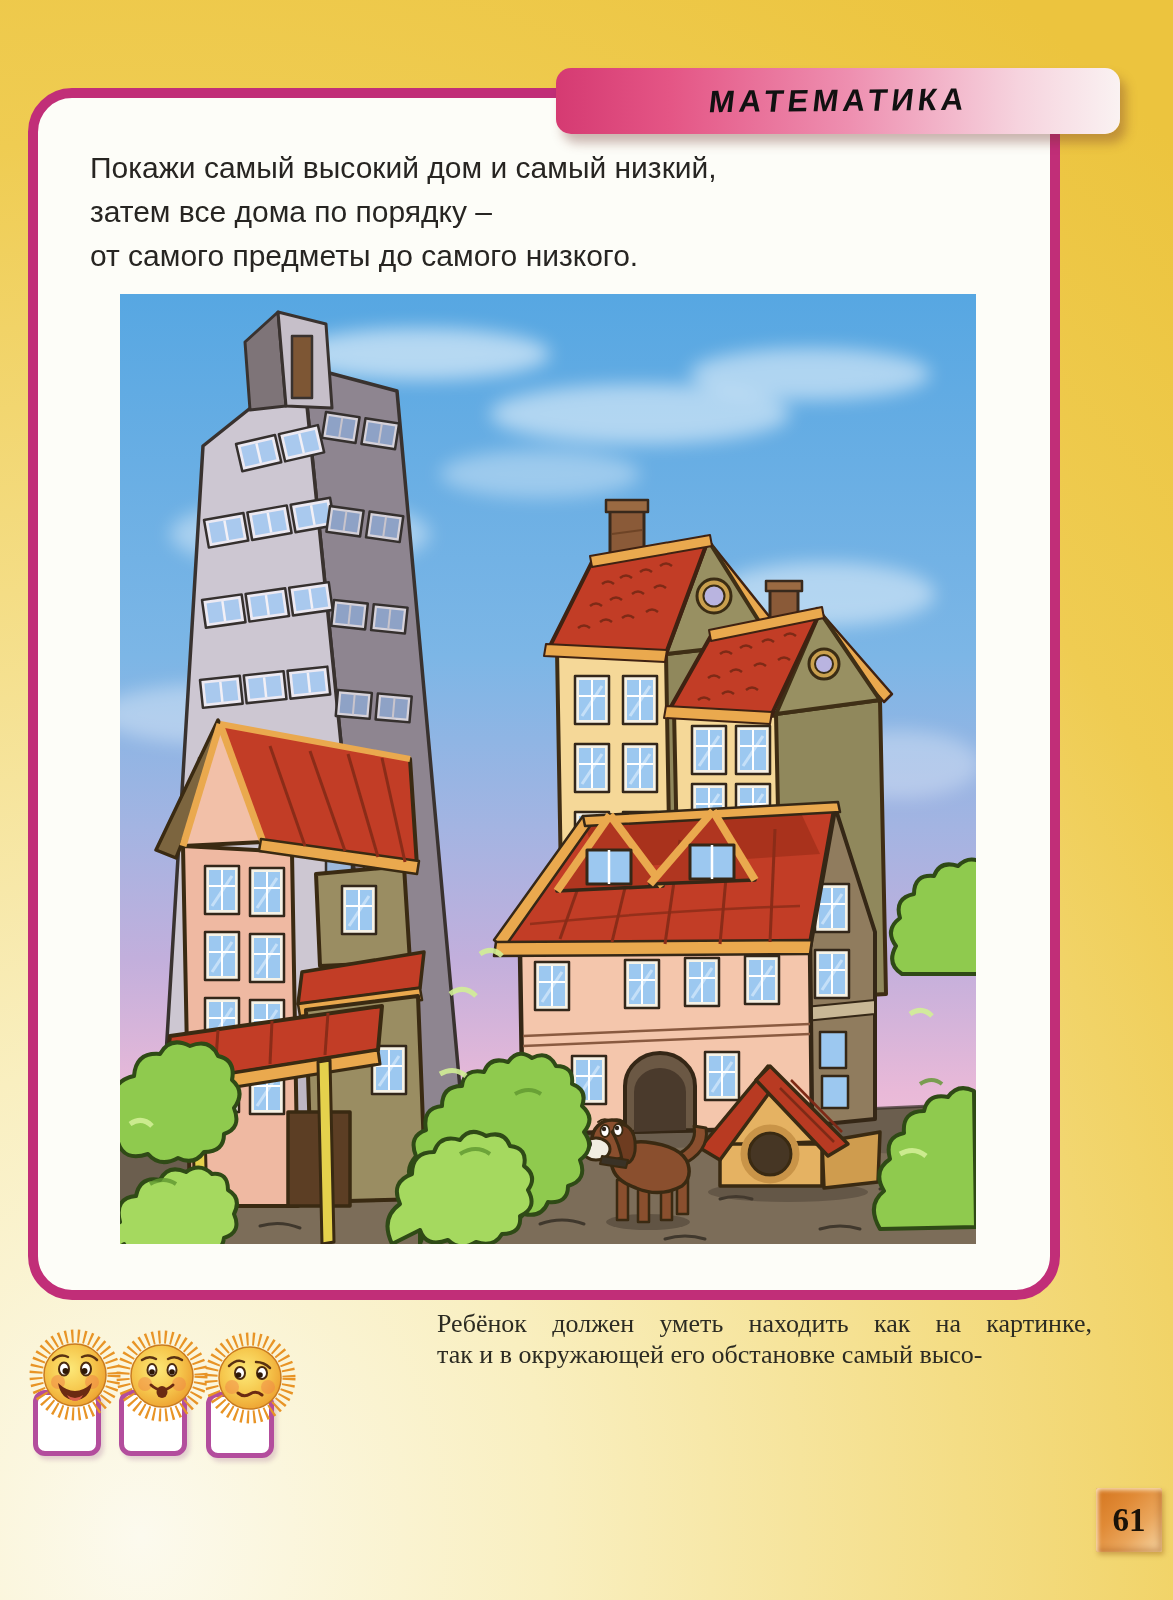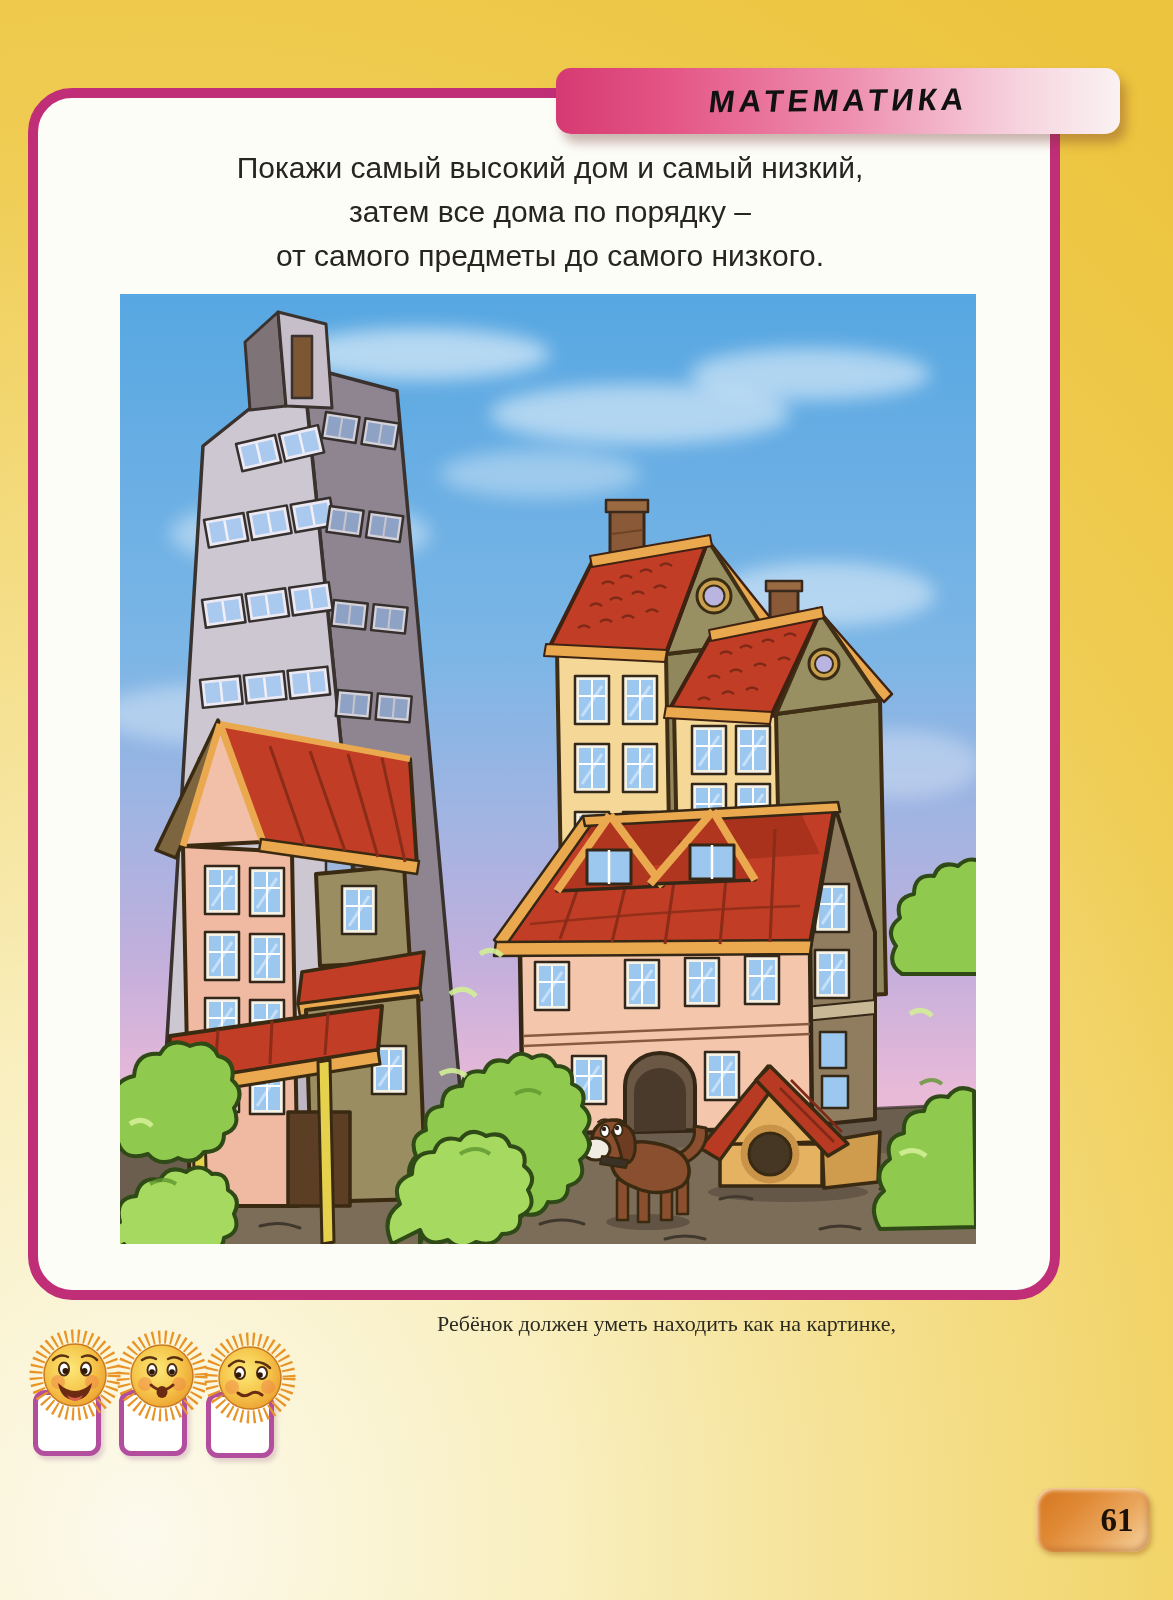--- a/index.html
+++ b/index.html
@@ -7,34 +7,34 @@
         font-family:"Liberation Sans",sans-serif;
         background:radial-gradient(135% 115% at 12% 96%, #fcfaee 0%, #f9efc0 26%, #f4dd85 52%, #efcc52 76%, #ecc43e 100%);}
   .card{position:absolute;left:28px;top:88px;width:1012px;height:1192px;
         background:#fdfdf8;border:10px solid #c12e78;border-radius:44px;}
   .tab{position:absolute;left:556px;top:68px;width:564px;height:66px;border-radius:15px;
        background:linear-gradient(90deg,#d53a72 0%,#e45585 20%,#ee8fb0 52%,#f6d3de 82%,#faf2f2 100%);
        box-shadow:6px 9px 11px rgba(110,50,40,.35);
        display:flex;align-items:center;justify-content:center;z-index:5;}
   .tab span{font-size:31px;font-weight:700;letter-spacing:.14em;color:#111;
        transform:skewX(-7deg) rotate(-.5deg);}
-  .task{position:absolute;left:90px;top:146px;width:920px;text-align:center;
+  .task{position:absolute;left:90px;top:146px;width:920px;text-align:left;
         font-size:30px;line-height:44px;color:#272522;z-index:2;}
   .illu{position:absolute;left:120px;top:294px;width:856px;height:950px;z-index:2;}
   .note{position:absolute;left:437px;top:1308px;width:655px;z-index:2;
-        font-family:"Liberation Serif",serif;font-size:22px;line-height:31px;color:#2c2b22;}
+        font-family:"Liberation Serif",serif;font-size:26px;line-height:31px;color:#2c2b22;}
   .note-line{text-align:justify;text-align-last:justify;}
   .note-line:last-child{text-align-last:left;}
   .cb{position:absolute;width:58px;height:56px;background:#fff;border:5px solid #b34d9d;
       border-radius:12px;box-shadow:3px 4px 4px rgba(150,90,140,.25);z-index:2;}
   .sun{position:absolute;z-index:3;}
-  .badge{position:absolute;left:1036px;top:1488px;width:66px;height:64px;border-radius:17px;
+  .badge{position:absolute;left:1096px;top:1488px;width:66px;height:64px;border-radius:2px;
        background:linear-gradient(135deg,#d4751f 0%,#e08a36 35%,#eaa65c 65%,#f6d7a6 100%);
        box-shadow:inset 2px 2px 4px rgba(255,236,200,.9), inset -3px -3px 6px rgba(150,70,10,.4), 2px 3px 5px rgba(160,100,30,.45);
-       display:flex;align-items:center;justify-content:center;z-index:2;padding-left:48px;}
+       display:flex;align-items:center;justify-content:center;z-index:2;}
   .badge span{font-family:"Liberation Serif",serif;font-weight:700;font-size:33px;color:#1a1208;}
 </style>
 </head>
 <body>
 
 <div id="page">
 
   <div class="card"></div>
 
   <div class="tab">
@@ -423,20 +423,21 @@
             <path d="M395,800 q14,-8 26,0"></path>
             <path d="M800,790 q12,-8 22,0"></path>
             <path d="M30,890 q14,-8 26,0"></path>
       </g>
     </g>
   </svg>
   </div>
 
   <div class="note">
     <div class="note-line">Ребёнок должен уметь находить как на картинке,</div>
+    <div class="note-line">так и в окружающей его обстановке самый высо-</div>
   </div>
 
   <div class="cb" style="left:33px;top:1390px;"></div>
   <div class="cb" style="left:119px;top:1390px;"></div>
   <div class="cb" style="left:206px;top:1392px;"></div>
 
   <svg class="sun" style="left:27px;top:1327px;" width="96" height="96" viewBox="0 0 96 96">
     <defs>
         <radialGradient id="sg1" cx="42%" cy="40%" r="65%">
           <stop offset="0" stop-color="#fce878"></stop>

